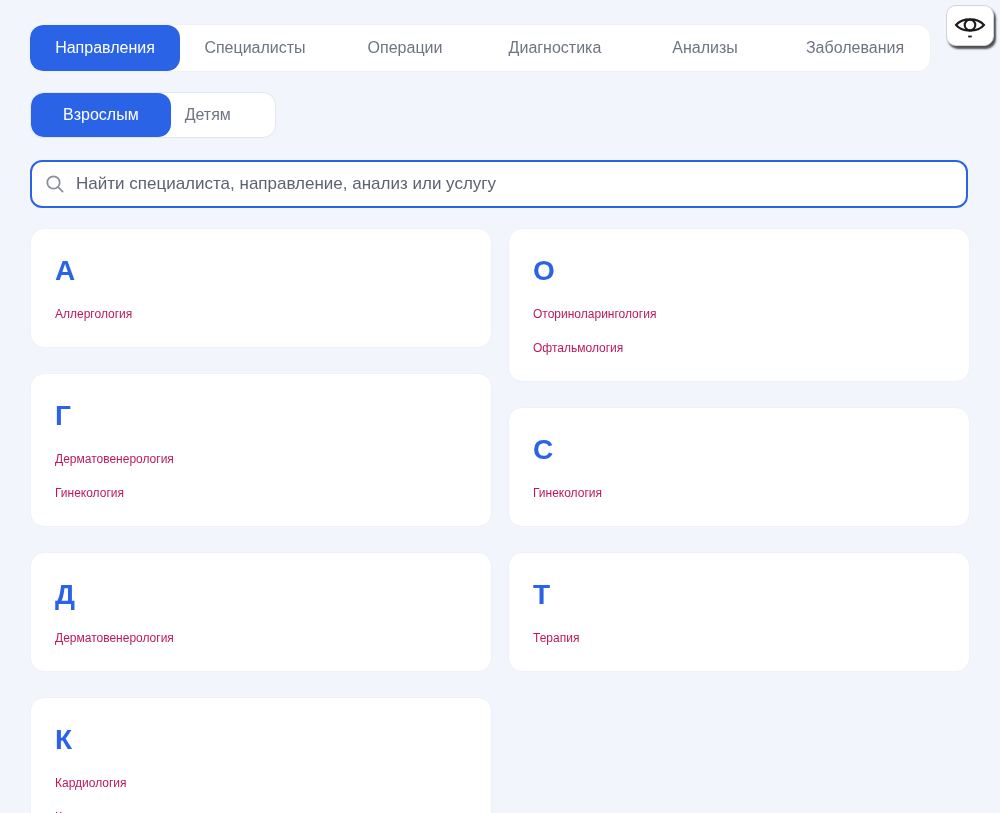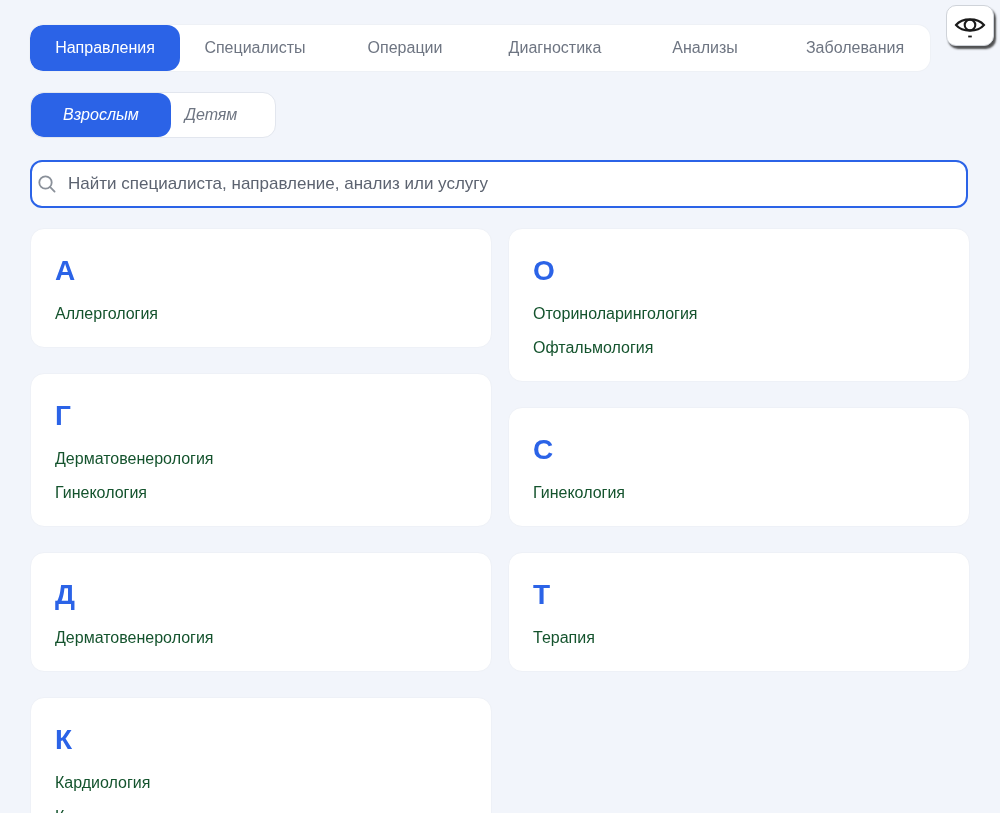--- a/index.html
+++ b/index.html
@@ -35,34 +35,34 @@
     font-weight: 500;
   }
 
   
   .audience {
     margin-top: 21px;
     width: 246px; height: 46px;
     background: #ffffff;
     border: 1px solid #e2e6ee;
     border-radius: 13px;
-    display: flex; overflow: hidden; font-style: italic;
+    display: flex; overflow: hidden;
   }
   .audience .tab { padding: 0 14px; flex: 0 0 auto; }
   .audience .tab.active { padding: 0 32px; }
 
   
   .searchbox {
     margin-top: 22px;
     width: 938px; height: 48px;
     background: #ffffff;
     border: 2px solid #2b63e7;
     border-radius: 12px;
     display: flex; align-items: center;
-    padding: 0 4px;
+    padding: 0 12px;
   }
   .searchbox svg { flex: 0 0 auto; display: block; }
   .searchbox input {
     border: none; outline: none;
     flex: 1;
     margin-left: 10px;
     font-family: "Liberation Sans", sans-serif;
     font-size: 17px;
     color: #22262e;
     background: transparent;
@@ -83,22 +83,22 @@
     padding: 24px 24px 16px 24px;
   }
   .card-letter {
     font-size: 28px;
     font-weight: 700;
     color: #2b63e7;
     line-height: 36px;
   }
   .card-items { margin-top: 8px; }
   .card-item {
-    font-size: 16px;
-    color: #14532d;
+    font-size: 12px;
+    color: #be185d;
     line-height: 34px;
     cursor: pointer;
   }
 
   
   .eye-btn {
     position: absolute;
     top: 5px; right: 6px;
     width: 48px; height: 41px;
     background: #ffffff;

